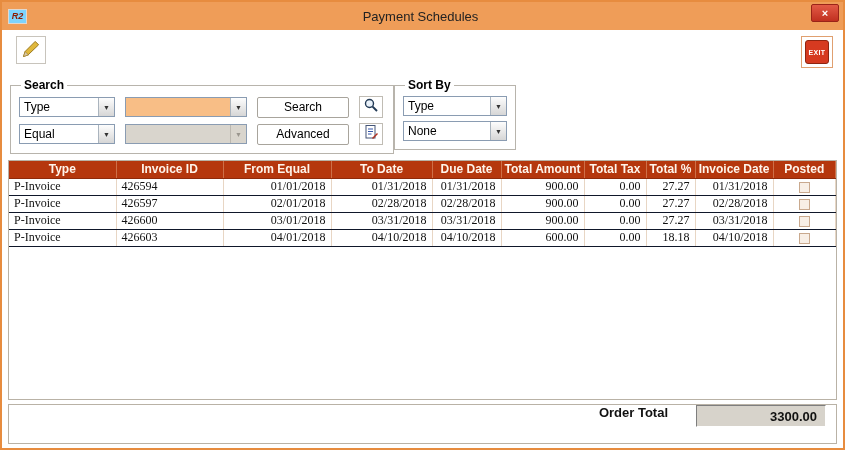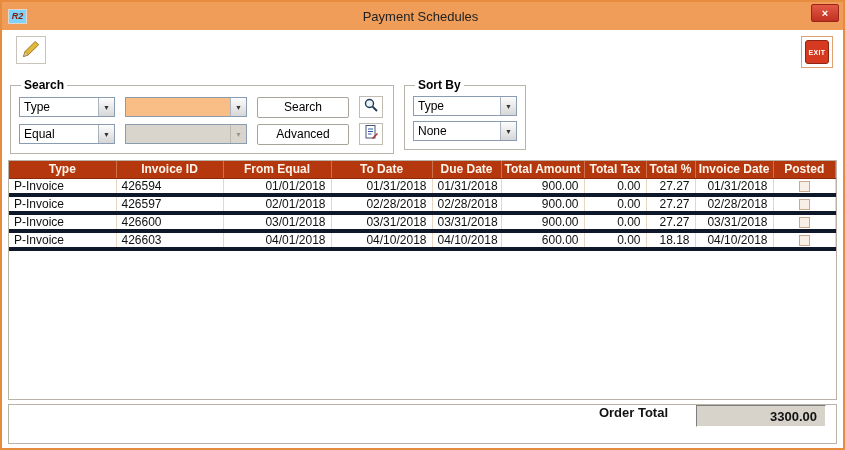--- a/index.html
+++ b/index.html
@@ -18,41 +18,41 @@
 
   .content{ flex:1; display:flex; flex-direction:column; padding:4px 6px 4px 6px; overflow:hidden; }
 
   
   .toolbar{ position:relative; height:40px; flex:0 0 auto; }
   .edit-btn{ position:absolute; left:8px; top:2px; width:30px; height:28px; background:#fff; border:1px solid #C8C4BC; display:flex; align-items:center; justify-content:center; cursor:pointer; }
   .exit-btn{ position:absolute; right:4px; top:2px; width:32px; height:32px; background:#fff; border:1px solid #E0A070; display:flex; align-items:center; justify-content:center; cursor:pointer; padding:0; }
   .exit-inner{ width:24px; height:24px; background:#D63A20; border:1px solid #8E2410; border-radius:3px; color:#fff; font-size:7px; font-weight:bold; display:flex; align-items:center; justify-content:center; letter-spacing:.3px; }
 
   
-  .filters{ display:flex; gap:10px; align-items:flex-start; margin:4px 2px 6px 2px; flex:0 0 auto; }
+  .filters{ display:flex; align-items:flex-start; margin:4px 2px 6px 2px; flex:0 0 auto; }
   fieldset{ border:1px solid #B8B4AC; padding:4px 8px 8px 8px; }
   legend{ font-size:12px; font-weight:bold; padding:0 3px; margin-left:2px; }
   .search-grid{ display:grid; grid-template-columns:96px 122px 92px 26px; column-gap:10px; row-gap:5px; align-items:center; }
   .sort-grid{ display:grid; grid-template-columns:104px; row-gap:5px; }
 
   .combo{ display:flex; align-items:stretch; background:#fff; border:1px solid #8A9CB2; height:20px; }
   .combo .val{ flex:1; font-size:12px; padding:2px 4px; white-space:nowrap; overflow:hidden; }
   .combo .arrow{ width:16px; border-left:1px solid #AAB4BE; background:linear-gradient(#FDFDFD,#D6D6D6); display:flex; align-items:center; justify-content:center; font-size:7px; color:#333; cursor:pointer; }
   .combo.orange .val{ background:var(--accent-input); }
   .combo.disabled, .combo.disabled .val{ background:#D9D5CD; }
   .combo.disabled .arrow{ background:#D9D5CD; color:#9a968e; border-left-color:#bcb8b0; }
 
   .flat-btn{ height:21px; background:#fff; border:1px solid #A8A49C; border-radius:2px; font-size:12px; font-family:"Liberation Sans",sans-serif; cursor:pointer; }
   .icon-btn{ width:24px; height:22px; background:#fff; border:1px solid #C0BCB4; display:flex; align-items:center; justify-content:center; cursor:pointer; }
 
   
   .table-wrap{ flex:1; border:1px solid #B9B2A6; background:#fff; overflow:hidden; }
   table{ width:100%; border-collapse:collapse; table-layout:fixed; font-size:12px; }
   th{ height:17px; padding:0 3px; font-size:12px; font-weight:bold; background:var(--header); color:#FFF4EA; border-right:1px solid #CE7048; border-bottom:1px solid #8E2A0A; text-align:center; overflow:hidden; white-space:nowrap; cursor:pointer; }
-  td{ height:17px; padding:0 5px; border-right:1px solid #E8D6C4; border-bottom:4px solid #0f172a; overflow:hidden; white-space:nowrap; color:#111; }
+  td{ height:17px; padding:0 5px; border-right:1px solid #E8D6C4; border-bottom:1px solid #0f172a; overflow:hidden; white-space:nowrap; color:#111;font-family:Liberation Serif, serif; }
   th:nth-child(1){width:107px} th:nth-child(2){width:107px} th:nth-child(3){width:108px}
   th:nth-child(4){width:101px} th:nth-child(5){width:69px} th:nth-child(6){width:83px}
   th:nth-child(7){width:62px} th:nth-child(8){width:49px} th:nth-child(9){width:78px}
   td:nth-child(-n+2){ text-align:left; }
   td:nth-child(n+3){ text-align:right; }
   td:nth-child(10){ text-align:center; }
   .cbx{ display:inline-block; width:11px; height:11px; border:1px solid #C9A98E; background:#F8EFE6; vertical-align:middle; cursor:pointer; }
 
   
   .footer{ flex:0 0 auto; height:40px; margin-top:4px; border:1px solid #B9B2A6; display:flex; align-items:flex-start; justify-content:flex-end; gap:28px; padding:0 10px; }

